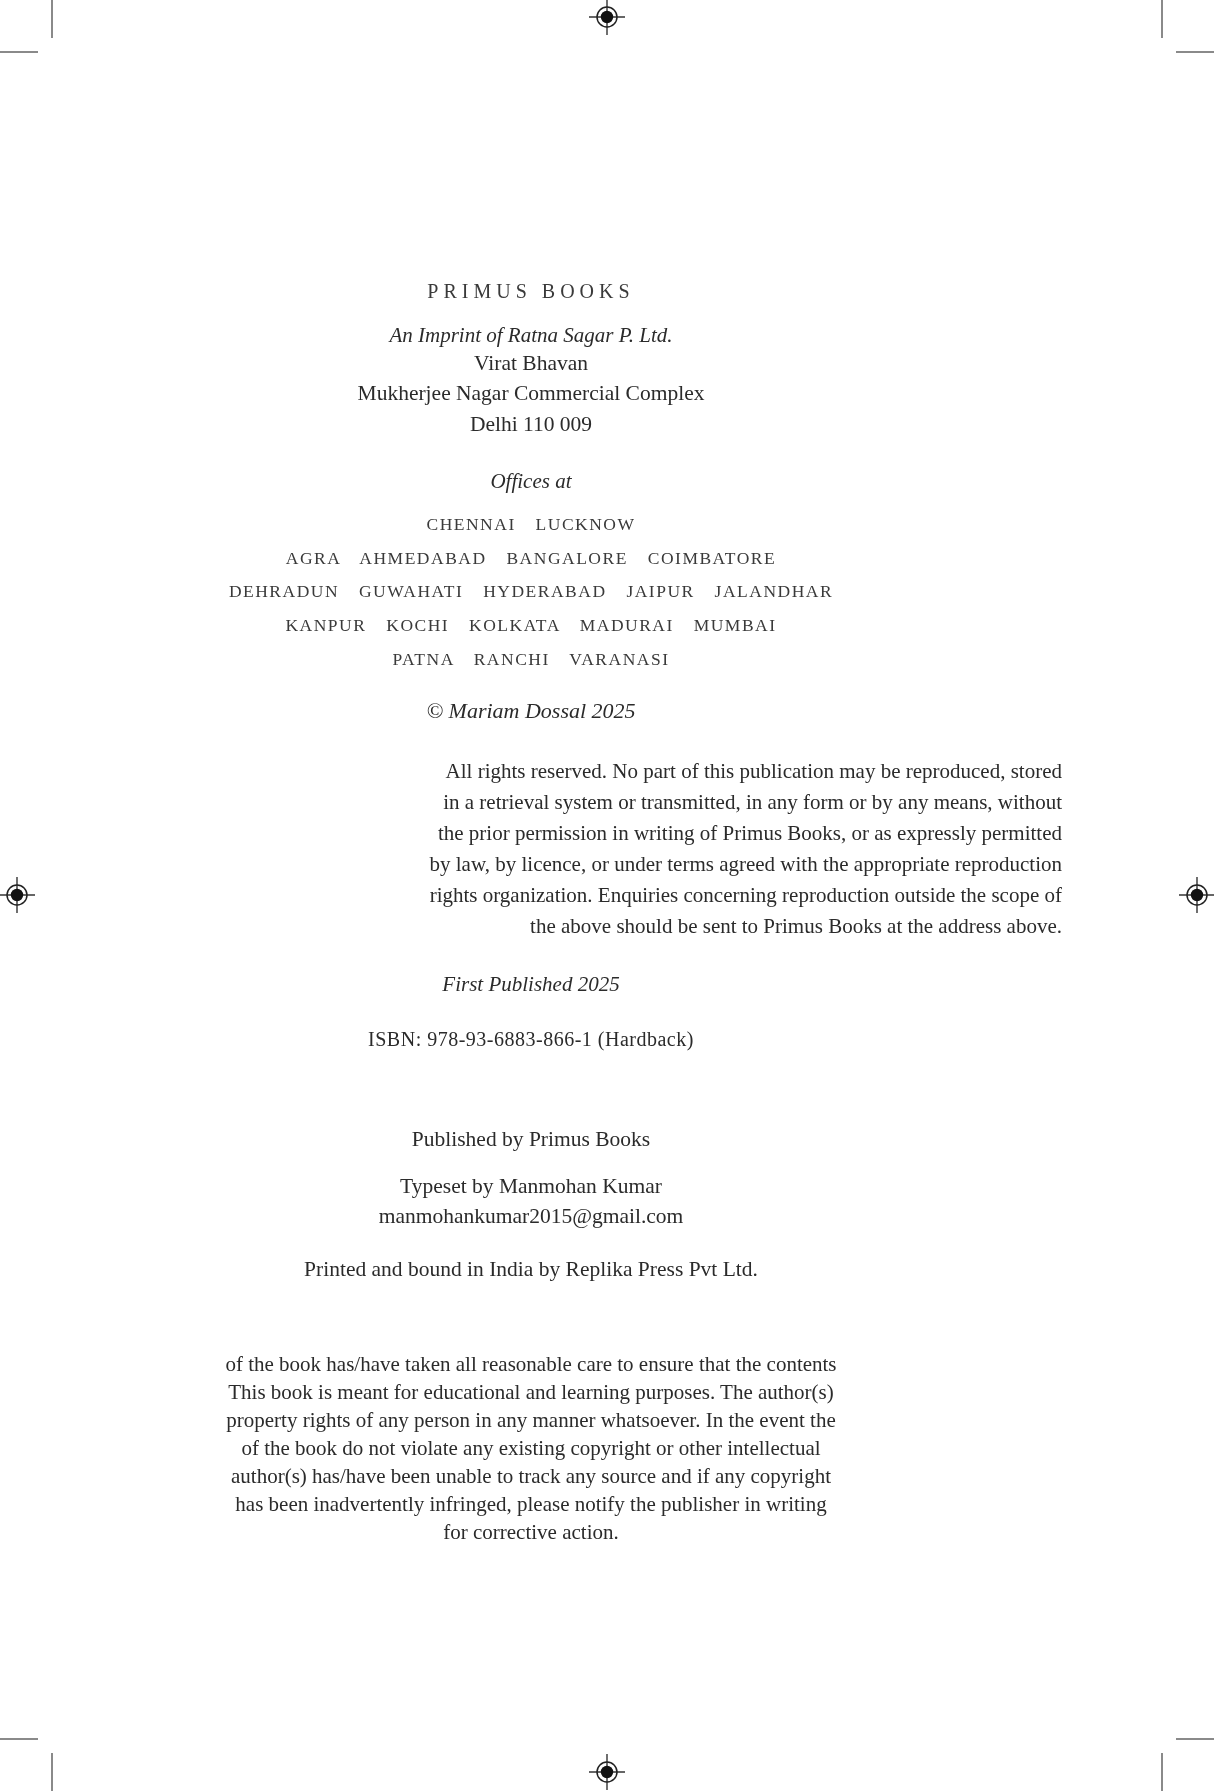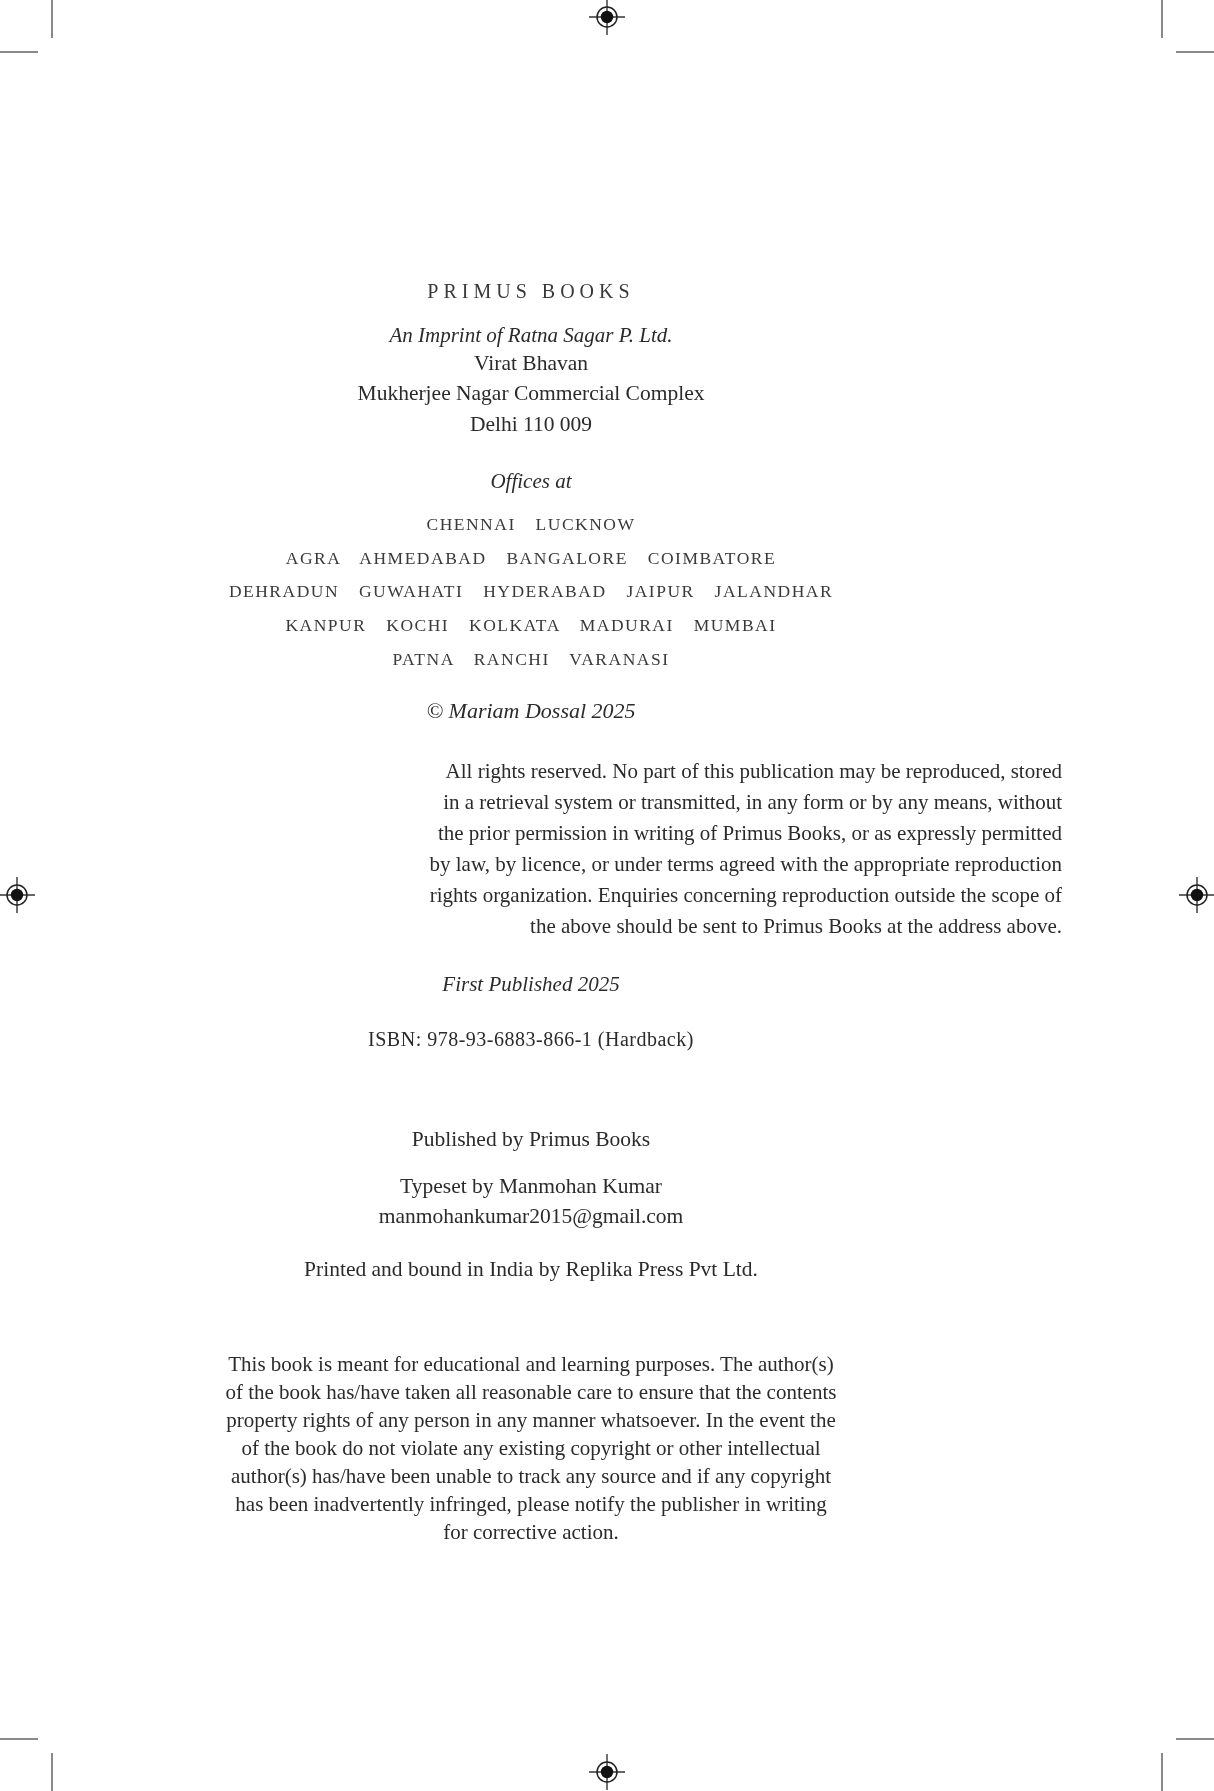--- a/index.html
+++ b/index.html
@@ -106,22 +106,22 @@
   </div>
 
   <div class="line plain" style="top:1115px;margin-top:12px;">Published by Primus Books</div>
 
   <div class="line plain" style="top:1174px;">Typeset by Manmohan Kumar</div>
   <div class="line plain" style="top:1204px;">manmohankumar2015@gmail.com</div>
 
   <div class="line plain" style="top:1257px;">Printed and bound in India by Replika Press Pvt Ltd.</div>
 
   <div class="para2" style="top:1350px;">
+    <div>of the book has/have taken all reasonable care to ensure that the contents</div>
     <div>This book is meant for educational and learning purposes. The author(s)</div>
-    <div>of the book has/have taken all reasonable care to ensure that the contents</div>
     <div>property rights of any person in any manner whatsoever. In the event the</div>
     <div>of the book do not violate any existing copyright or other intellectual</div>
     <div>author(s) has/have been unable to track any source and if any copyright</div>
     <div>has been inadvertently infringed, please notify the publisher in writing</div>
     <div>for corrective action.</div>
   </div>
 
 </div>
 
 </body></html>

